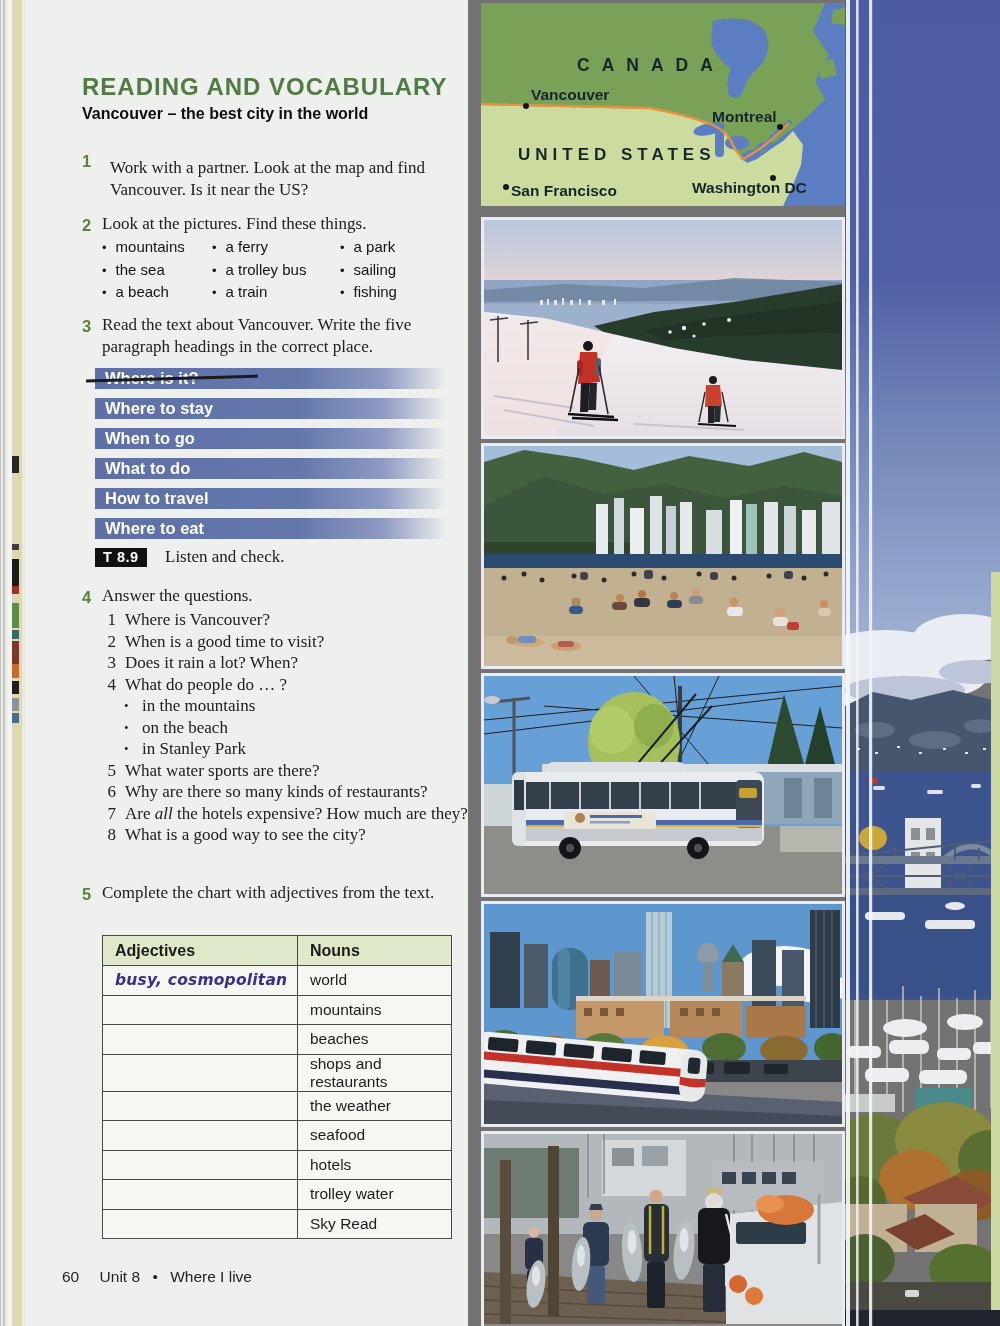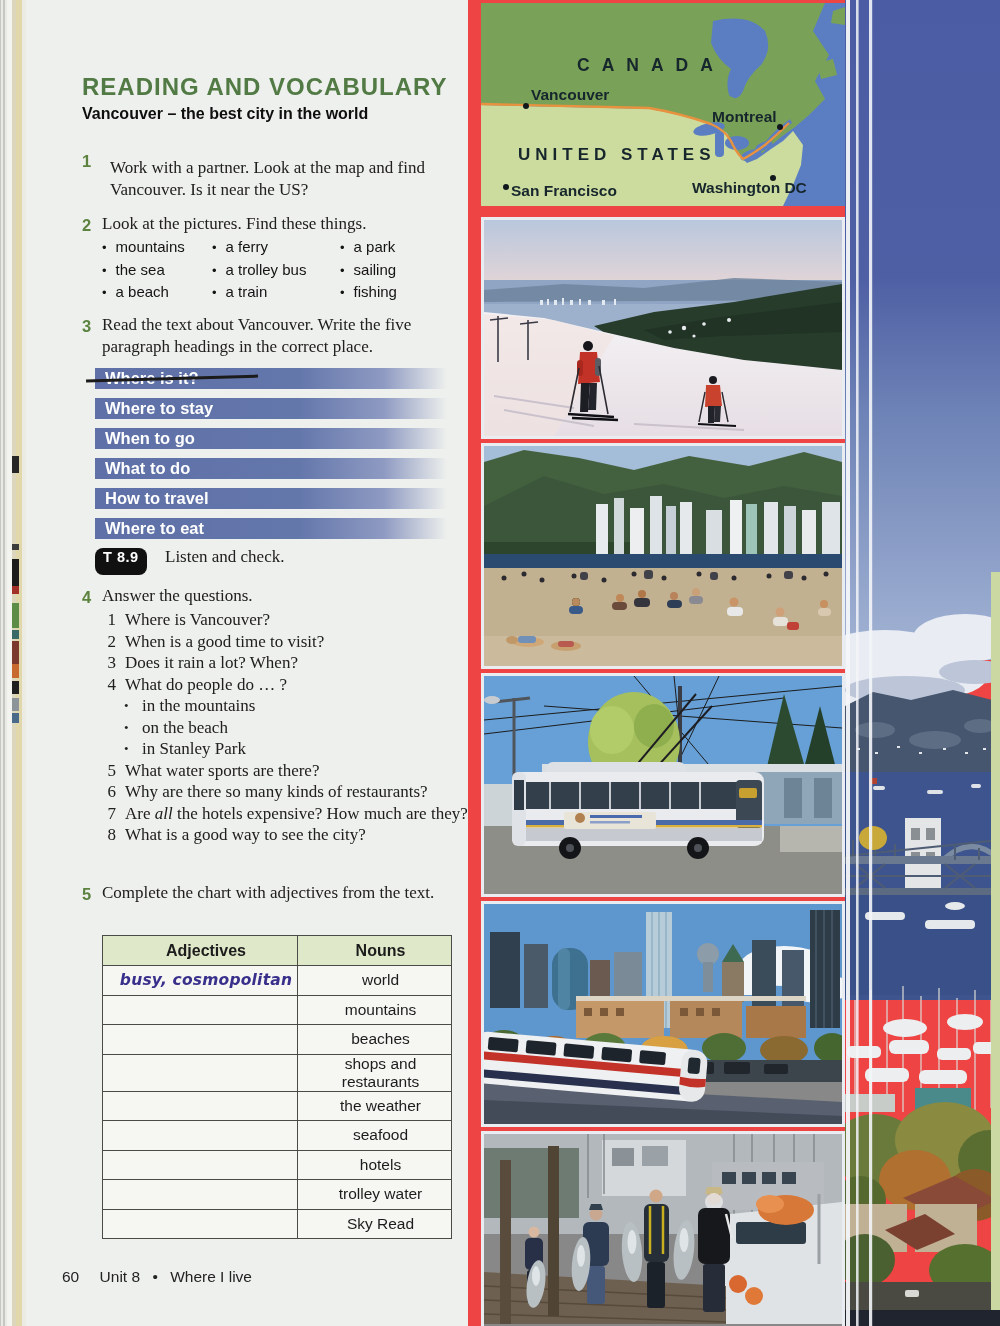--- a/index.html
+++ b/index.html
@@ -21,36 +21,36 @@
   .instr{position:absolute;left:102px;width:372px;}
   .blist{position:absolute;list-style:none;margin:0;padding:0;font-size:15px;line-height:21.5px;color:#141414;}
   .blist li::before{content:"•";margin-right:9px;font-size:13px;}
   
   .bars{position:absolute;left:95px;top:368px;}
   .bar{position:relative;width:352px;height:21px;margin-bottom:9px;
        background:linear-gradient(90deg,#5e70a7 0%,#6477ab 58%,#8e9ac2 82%,rgba(228,231,238,0) 100%);
        color:#ffffff;font-weight:bold;font-size:16.5px;line-height:21px;padding-left:10px;box-sizing:border-box;}
   .strike{position:absolute;left:-9px;top:9px;width:172px;height:2.6px;background:#1b1b1b;transform:rotate(-1.6deg);}
   .badge{display:inline-block;background:#101010;color:#fff;font-weight:bold;font-size:14.5px;
-         padding:1px 8px 10px;border-radius:8px;letter-spacing:0.5px;}
+         padding:1px 8px 2px;border-radius:0;letter-spacing:0.5px;}
   
   .qrow{display:flex;}
   .qrow .n{width:14px;text-align:right;margin-right:9px;flex:none;}
   .qrow .b{width:8px;margin:0 10px 0 22px;flex:none;font-size:13px;}
   
   table.chart{position:absolute;left:102px;top:935px;border-collapse:collapse;table-layout:fixed;width:350px;}
-  table.chart td,table.chart th{border:1.2px solid #4a4a46;font-size:15.5px;padding:0 0 0 12px;text-align:center;vertical-align:middle;}
+  table.chart td,table.chart th{border:1.2px solid #4a4a46;font-size:15.5px;padding:0 0 0 12px;text-align:left;vertical-align:middle;}
   table.chart th{background:#dfe8c8;height:29px;font-size:16px;}
   table.chart td{height:28.5px;background:#f6f7f3;}
   .coladj{width:182px;}
   .hand{font-family:"DejaVu Sans",sans-serif;font-style:italic;font-weight:bold;color:#39308c;font-size:15.5px;letter-spacing:0.2px;}
   .footer{position:absolute;left:62px;top:1268px;font-size:15.5px;color:#232323;}
   .footer span{margin-right:8px;}
   
-  .photocol{position:absolute;left:468px;top:0;width:532px;height:1326px;background:#ef4444;}
+  .photocol{position:absolute;left:468px;top:0;width:532px;height:1326px;background:#737373;}
   .photo{position:absolute;left:13px;width:364px;border:3px solid #e9ecf0;box-sizing:border-box;background:#888;}
   .photo svg{display:block;}
   .mapbox{position:absolute;left:13px;top:3px;width:364px;height:203px;}
   .strip{position:absolute;left:377px;top:0;width:155px;height:1326px;}
   .maplabel{font-family:"Liberation Sans",sans-serif;font-weight:bold;fill:#16262c;}
 </style>
 </head>
 <body>
 
 <div class="page">

